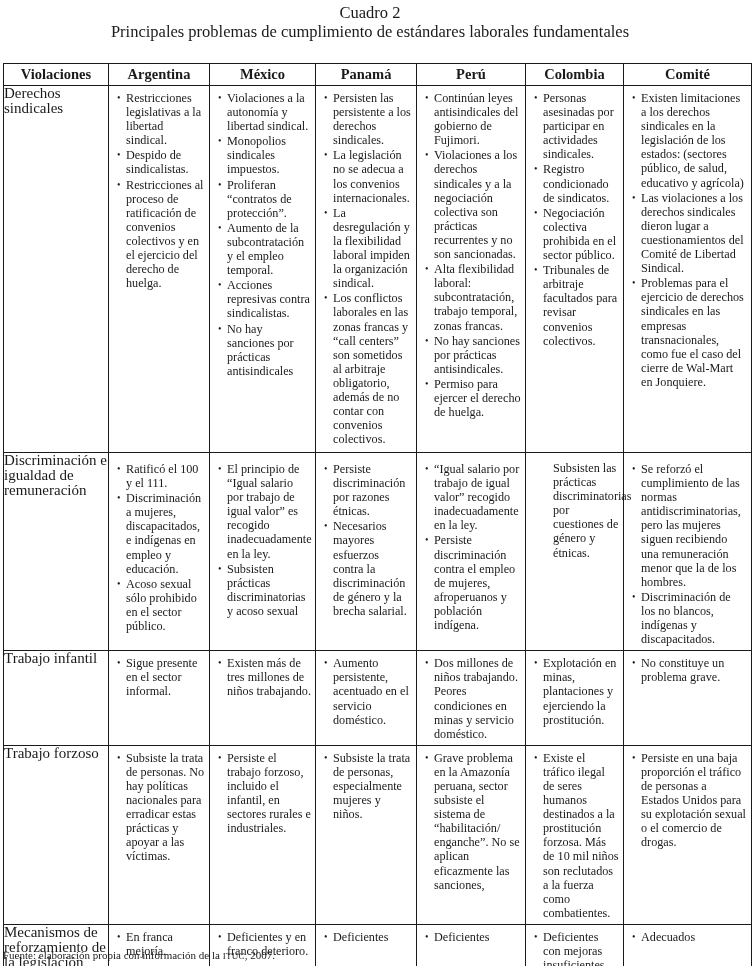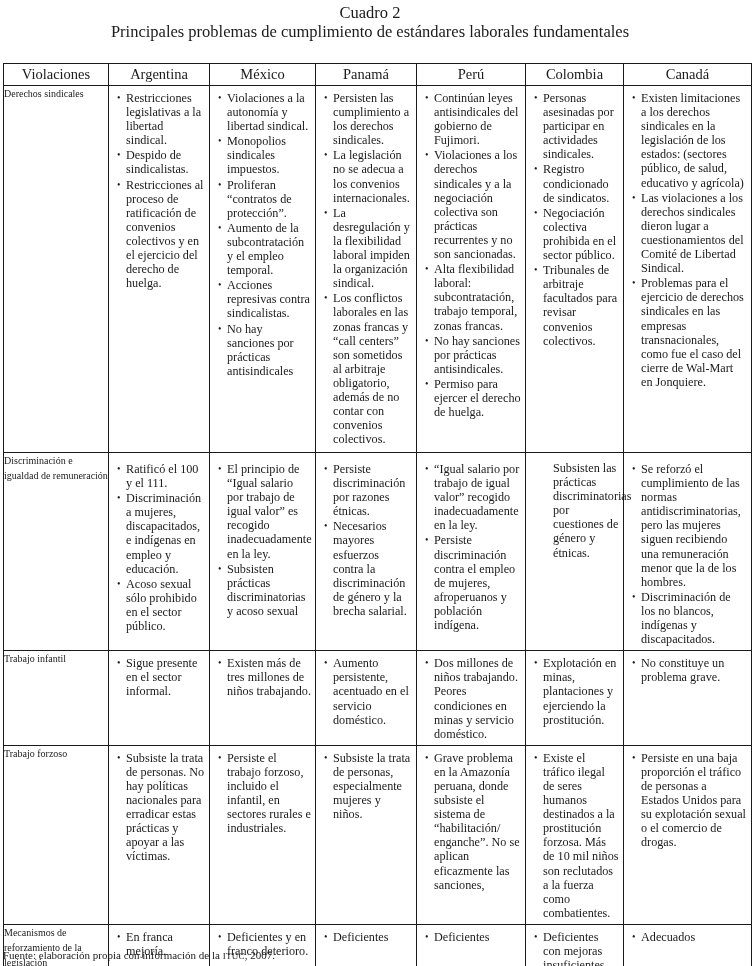--- a/index.html
+++ b/index.html
@@ -3,23 +3,23 @@
 <meta charset="utf-8">
 <style>
   html, body { margin: 0; padding: 0; background: #ffffff; }
   body { width: 756px; height: 966px; position: relative; overflow: hidden;
          font-family: "Liberation Serif", "DejaVu Serif", serif; color: #1a1a1a; }
   .title { position: absolute; left: 0; width: 740px; text-align: center; font-size: 16.5px; line-height: 20px; }
   #t1 { top: 3px; }
   #t2 { top: 22px; }
   table.grid { position: absolute; left: 3px; top: 63px; border-collapse: collapse; table-layout: fixed; width: 748px; }
   table.grid td, table.grid th { border: 1.3px solid #1a1a1a; vertical-align: top; padding: 0; }
-  th { font-weight: normal; font-size: 14.5px; height: 21px; line-height: 21px; text-align: center; }
+  th { font-weight: bold; font-size: 14.5px; height: 21px; line-height: 21px; text-align: center; }
   td { font-size: 12.2px; line-height: 14.1px; }
-  td.rowhead { padding: 5px 4px 0 5px; font-size: 10px; line-height: 15px; }
+  td.rowhead { padding: 5px 4px 0 5px; font-size: 15px; line-height: 15px; }
   td .cell { padding: 4px 3px 3px 7px; }
   ul { list-style: none; margin: 0; padding: 0; }
   li { position: relative; padding-left: 9px; margin: 1px; }
   li::before { content: "\2022"; position: absolute; left: 0; top: 0; font-size: 10px; }
   .plain { padding-left: 0; margin-left: 20px; }
   #r1 td { height: 366px; }
   #r2 td { height: 169px; }
   #r3 td { height: 89px; }
   #r4 td { height: 154px; }
   #r5 td { height: 55px; }
@@ -45,21 +45,21 @@
       <col style="width:128px">
   </colgroup>
   <thead>
     <tr>
       <th>Violaciones</th>
       <th>Argentina</th>
       <th>México</th>
       <th>Panamá</th>
       <th>Perú</th>
       <th>Colombia</th>
-      <th>Canadá</th>
+      <th>Comité</th>
     </tr>
   </thead>
   <tbody id="tbody">
       <tr id="r1">
         <td class="rowhead">Derechos sindicales</td>
         <td>
           <div class="cell">
             <ul>
               <li>Restricciones legislativas a la libertad sindical.</li>
               <li>Despido de sindicalistas.</li>
@@ -75,21 +75,21 @@
               <li>Proliferan “contratos de protección”.</li>
               <li>Aumento de la subcontratación y el empleo temporal.</li>
               <li>Acciones represivas contra sindicalistas.</li>
               <li>No hay sanciones por prácticas antisindicales</li>
             </ul>
           </div>
         </td>
         <td>
           <div class="cell">
             <ul>
-              <li>Persisten las cumplimiento a los derechos sindicales.</li>
+              <li>Persisten las persistente a los derechos sindicales.</li>
               <li>La legislación no se adecua a los convenios internacionales.</li>
               <li>La desregulación y la flexibilidad laboral impiden la organización sindical.</li>
               <li>Los conflictos laborales en las zonas francas y “call centers” son sometidos al arbitraje obligatorio, además de no contar con convenios colectivos.</li>
             </ul>
           </div>
         </td>
         <td>
           <div class="cell">
             <ul>
               <li>Continúan leyes antisindicales del gobierno de Fujimori.</li>
@@ -233,21 +233,21 @@
         <td>
           <div class="cell">
             <ul>
               <li>Subsiste la trata de personas, especialmente mujeres y niños.</li>
             </ul>
           </div>
         </td>
         <td>
           <div class="cell">
             <ul>
-              <li>Grave problema en la Amazonía peruana, donde subsiste el sistema de “habilitación/ enganche”. No se aplican eficazmente las sanciones,</li>
+              <li>Grave problema en la Amazonía peruana, sector subsiste el sistema de “habilitación/ enganche”. No se aplican eficazmente las sanciones,</li>
             </ul>
           </div>
         </td>
         <td>
           <div class="cell">
             <ul>
               <li>Existe el tráfico ilegal de seres humanos destinados a la prostitución forzosa. Más de 10 mil niños son reclutados a la fuerza como combatientes.</li>
             </ul>
           </div>
         </td>

